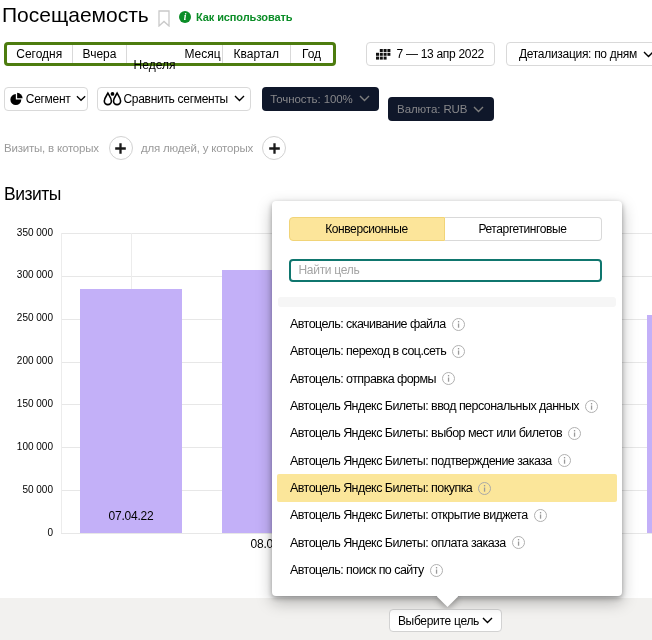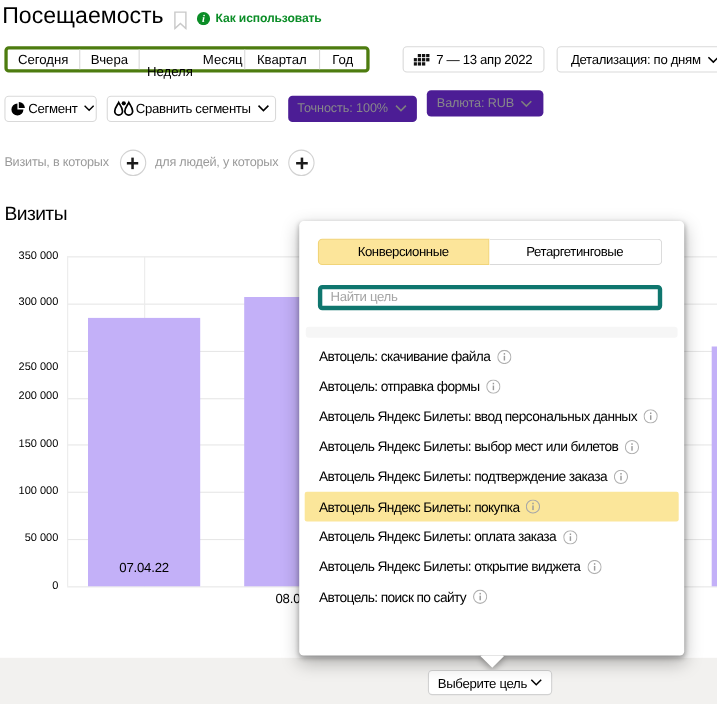--- a/index.html
+++ b/index.html
@@ -8,21 +8,21 @@
 .chev{display:inline-block;vertical-align:middle;}
 
 #title{left:2px;top:3px;font-size:21px;color:#000;}
 #howuse{left:196px;top:11px;font-size:11px;font-weight:bold;color:#0b8d27;letter-spacing:-0.1px;}
 
 #ptabs{left:3.5px;top:42px;height:24px;display:flex;border:3px solid #4d7c0f;border-radius:4px;background:#fff;box-sizing:border-box;}
 #ptabs .cell{display:flex;align-items:center;justify-content:center;font-size:12px;white-space:nowrap;color:#000;border-right:1px solid #d9d9d9;box-sizing:border-box;}
 #ptabs .cell:last-child{border-right:none;}
 #ptabs .sel{background:#fce59a;}
 .btn{display:flex;align-items:center;height:24px;border:1px solid #d9d9d9;border-radius:4px;background:#fff;box-sizing:border-box;font-size:12px;color:#000;letter-spacing:-0.3px;white-space:nowrap;}
-.gbtn{display:flex;align-items:center;justify-content:center;height:24px;border-radius:4px;background:#4c1d95;box-sizing:border-box;font-size:11.5px;color:#87878a;letter-spacing:-0.1px;white-space:nowrap;}
+.gbtn{display:flex;align-items:center;justify-content:center;height:24px;border-radius:4px;background:#0f172a;box-sizing:border-box;font-size:11.5px;color:#87878a;letter-spacing:-0.1px;white-space:nowrap;}
 
 .r4txt{font-size:11.5px;color:#9a9a9a;letter-spacing:-0.2px;white-space:nowrap;}
 .pluscirc{width:24px;height:24px;border:1px solid #d2d2d2;border-radius:50%;box-sizing:border-box;background:#fff;display:flex;align-items:center;justify-content:center;}
 
 #vtitle{left:4px;top:183.5px;font-size:17.5px;color:#000;letter-spacing:-0.5px;}
 .ylab{position:absolute;width:53px;text-align:right;font-size:10px;color:#000;left:0;white-space:nowrap;}
 .hgrid{position:absolute;left:61px;right:0;height:1px;background:#e7e7e7;}
 .vgrid{position:absolute;width:1px;background:#ececec;}
 .bar{position:absolute;background:#c3b0f8;}
 .xlab{position:absolute;font-size:12px;color:#000;text-align:center;letter-spacing:-0.2px;}
@@ -30,21 +30,21 @@
 #footer{left:0;top:598px;width:652px;height:42px;background:#f2f1ef;}
 #selbtn{left:389px;top:609px;width:113px;height:23px;border:1px solid #d2d2d2;border-radius:4px;background:#fff;box-sizing:border-box;display:flex;align-items:center;justify-content:center;font-size:12px;color:#000;letter-spacing:-0.3px;white-space:nowrap;}
 
 #tailclip{left:430px;top:596px;width:34px;height:13px;overflow:hidden;}
 #tail{position:absolute;left:9.5px;top:-7px;width:15px;height:15px;background:#fff;transform:rotate(45deg);box-shadow:2px 2px 6px rgba(0,0,0,.3);}
 #popup{left:272px;top:201px;width:350px;height:395px;background:#fff;border-radius:4px;box-shadow:0 2px 5px rgba(0,0,0,.3),0 6px 16px rgba(0,0,0,.28);}
 #gtabs{position:absolute;left:16.5px;top:15.5px;height:24px;display:flex;}
 #gtabs .gt{display:flex;align-items:center;justify-content:center;font-size:12px;letter-spacing:-0.4px;white-space:nowrap;color:#000;box-sizing:border-box;height:24px;}
 #gtab1{width:156px;background:#fce59a;border:1px solid #f1d478;border-radius:4px 0 0 4px;}
 #gtab2{width:157px;background:#fff;border:1px solid #d9d9d9;border-left:none;border-radius:0 4px 4px 0;}
-#ginput{position:absolute;left:16.5px;top:57.5px;width:313px;height:23px;border:4px solid #0f766e;border-radius:4px;box-sizing:border-box;display:flex;align-items:center;}
+#ginput{position:absolute;left:16.5px;top:57.5px;width:313px;height:23px;border:2px solid #0f766e;border-radius:4px;box-sizing:border-box;display:flex;align-items:center;}
 #ginput span{font-size:12px;color:#a5a5a5;padding-left:8px;letter-spacing:-0.3px;}
 #gband{position:absolute;left:6px;top:96px;width:338px;height:10px;background:#f6f6f6;border-radius:3px;}
 #glist{position:absolute;left:0;top:109.5px;width:350px;}
 .grow{height:27.33px;display:flex;align-items:center;padding-left:18px;font-size:12.5px;color:#000;letter-spacing:-0.55px;white-space:nowrap;}
 .grow.hl{background:#fbe69a;margin:0 5px;padding-left:13px;border-radius:2px;}
 .iinfo{margin-left:6px;flex:none;}
 </style></head>
 <body>
 <div id="page">
   <div class="abs" id="title">Посещаемость</div>
@@ -109,21 +109,21 @@
     <svg class="chev" style="margin-left:6px;" width="11" height="7" viewBox="0 0 11 7">
         <path d="M1 1l4.5 4.5L10 1" stroke="#000" stroke-width="1.4" fill="none"></path>
       </svg>
   </div>
   <div class="abs gbtn" style="left:261.5px;top:86.5px;width:117px;">
     <span>Точность: 100%</span>
     <svg class="chev" style="margin-left:6px;" width="11" height="7" viewBox="0 0 11 7">
         <path d="M1 1l4.5 4.5L10 1" stroke="#7e7e7e" stroke-width="1.4" fill="none"></path>
       </svg>
   </div>
-  <div class="abs gbtn" style="left:388px;top:82px;width:105.5px;">
+  <div class="abs gbtn" style="left:388px;top:97px;width:105.5px;">
     <span>Валюта: RUB</span>
     <svg class="chev" style="margin-left:6px;" width="11" height="7" viewBox="0 0 11 7">
         <path d="M1 1l4.5 4.5L10 1" stroke="#7e7e7e" stroke-width="1.4" fill="none"></path>
       </svg>
   </div>
 
   <div class="abs r4txt" style="left:4px;top:141.5px;">Визиты, в которых</div>
   <div class="abs pluscirc" style="left:108.7px;top:136px;">
       <svg width="11" height="11" viewBox="0 0 11 11">
         <path d="M5.5 0.2v10.6M0.2 5.5h10.6" stroke="#1a1a1a" stroke-width="2.3"></path>
@@ -133,21 +133,21 @@
   <div class="abs pluscirc" style="left:262.2px;top:136px;">
       <svg width="11" height="11" viewBox="0 0 11 11">
         <path d="M5.5 0.2v10.6M0.2 5.5h10.6" stroke="#1a1a1a" stroke-width="2.3"></path>
       </svg>
     </div>
 
   <div class="abs" id="vtitle">Визиты</div>
 
   <div class="abs ylab" style="top:226.5px;">350 000</div>
   <div class="abs ylab" style="top:269.4px;">300 000</div>
-  <div class="abs ylab" style="top:312.2px;margin-top:16px;">250 000</div>
+  <div class="abs ylab" style="top:312.2px;">250 000</div>
   <div class="abs ylab" style="top:355.1px;">200 000</div>
   <div class="abs ylab" style="top:397.9px;">150 000</div>
   <div class="abs ylab" style="top:440.8px;">100 000</div>
   <div class="abs ylab" style="top:484px;">50 000</div>
   <div class="abs ylab" style="top:526.5px;">0</div>
   <div class="hgrid" style="top:233px;"></div>
   <div class="hgrid" style="top:275.9px;"></div>
   <div class="hgrid" style="top:318.7px;"></div>
   <div class="hgrid" style="top:361.6px;"></div>
   <div class="hgrid" style="top:404.4px;"></div>
@@ -177,20 +177,25 @@
     <div id="ginput">
         <span>Найти цель</span>
       </div>
     <div id="gband"></div>
     <div id="glist">
       <div class="grow">Автоцель: скачивание файла<svg class="iinfo" width="13" height="13" viewBox="0 0 13 13">
             <circle cx="6.5" cy="6.5" r="6" fill="none" stroke="#b0b0b0"></circle>
             <rect x="5.9" y="5.5" width="1.3" height="4.2" fill="#9a9a9a"></rect>
             <rect x="5.9" y="3" width="1.3" height="1.4" fill="#9a9a9a"></rect>
           </svg></div>
+      <div class="grow">Автоцель: переход в соц.сеть<svg class="iinfo" width="13" height="13" viewBox="0 0 13 13">
+            <circle cx="6.5" cy="6.5" r="6" fill="none" stroke="#b0b0b0"></circle>
+            <rect x="5.9" y="5.5" width="1.3" height="4.2" fill="#9a9a9a"></rect>
+            <rect x="5.9" y="3" width="1.3" height="1.4" fill="#9a9a9a"></rect>
+          </svg></div>
       <div class="grow">Автоцель: отправка формы<svg class="iinfo" width="13" height="13" viewBox="0 0 13 13">
             <circle cx="6.5" cy="6.5" r="6" fill="none" stroke="#b0b0b0"></circle>
             <rect x="5.9" y="5.5" width="1.3" height="4.2" fill="#9a9a9a"></rect>
             <rect x="5.9" y="3" width="1.3" height="1.4" fill="#9a9a9a"></rect>
           </svg></div>
       <div class="grow">Автоцель Яндекс Билеты: ввод персональных данных<svg class="iinfo" width="13" height="13" viewBox="0 0 13 13">
             <circle cx="6.5" cy="6.5" r="6" fill="none" stroke="#b0b0b0"></circle>
             <rect x="5.9" y="5.5" width="1.3" height="4.2" fill="#9a9a9a"></rect>
             <rect x="5.9" y="3" width="1.3" height="1.4" fill="#9a9a9a"></rect>
           </svg></div>
@@ -202,26 +207,26 @@
       <div class="grow">Автоцель Яндекс Билеты: подтверждение заказа<svg class="iinfo" width="13" height="13" viewBox="0 0 13 13">
             <circle cx="6.5" cy="6.5" r="6" fill="none" stroke="#b0b0b0"></circle>
             <rect x="5.9" y="5.5" width="1.3" height="4.2" fill="#9a9a9a"></rect>
             <rect x="5.9" y="3" width="1.3" height="1.4" fill="#9a9a9a"></rect>
           </svg></div>
       <div class="grow hl">Автоцель Яндекс Билеты: покупка<svg class="iinfo" width="13" height="13" viewBox="0 0 13 13">
             <circle cx="6.5" cy="6.5" r="6" fill="none" stroke="#a8a8a8"></circle>
             <rect x="5.9" y="5.5" width="1.3" height="4.2" fill="#9a9a9a"></rect>
             <rect x="5.9" y="3" width="1.3" height="1.4" fill="#9a9a9a"></rect>
           </svg></div>
+      <div class="grow">Автоцель Яндекс Билеты: открытие виджета<svg class="iinfo" width="13" height="13" viewBox="0 0 13 13">
+            <circle cx="6.5" cy="6.5" r="6" fill="none" stroke="#b0b0b0"></circle>
+            <rect x="5.9" y="5.5" width="1.3" height="4.2" fill="#9a9a9a"></rect>
+            <rect x="5.9" y="3" width="1.3" height="1.4" fill="#9a9a9a"></rect>
+          </svg></div>
       <div class="grow">Автоцель Яндекс Билеты: оплата заказа<svg class="iinfo" width="13" height="13" viewBox="0 0 13 13">
-            <circle cx="6.5" cy="6.5" r="6" fill="none" stroke="#b0b0b0"></circle>
-            <rect x="5.9" y="5.5" width="1.3" height="4.2" fill="#9a9a9a"></rect>
-            <rect x="5.9" y="3" width="1.3" height="1.4" fill="#9a9a9a"></rect>
-          </svg></div>
-      <div class="grow">Автоцель Яндекс Билеты: открытие виджета<svg class="iinfo" width="13" height="13" viewBox="0 0 13 13">
             <circle cx="6.5" cy="6.5" r="6" fill="none" stroke="#b0b0b0"></circle>
             <rect x="5.9" y="5.5" width="1.3" height="4.2" fill="#9a9a9a"></rect>
             <rect x="5.9" y="3" width="1.3" height="1.4" fill="#9a9a9a"></rect>
           </svg></div>
       <div class="grow">Автоцель: поиск по сайту<svg class="iinfo" width="13" height="13" viewBox="0 0 13 13">
             <circle cx="6.5" cy="6.5" r="6" fill="none" stroke="#b0b0b0"></circle>
             <rect x="5.9" y="5.5" width="1.3" height="4.2" fill="#9a9a9a"></rect>
             <rect x="5.9" y="3" width="1.3" height="1.4" fill="#9a9a9a"></rect>
           </svg></div>
     </div>

